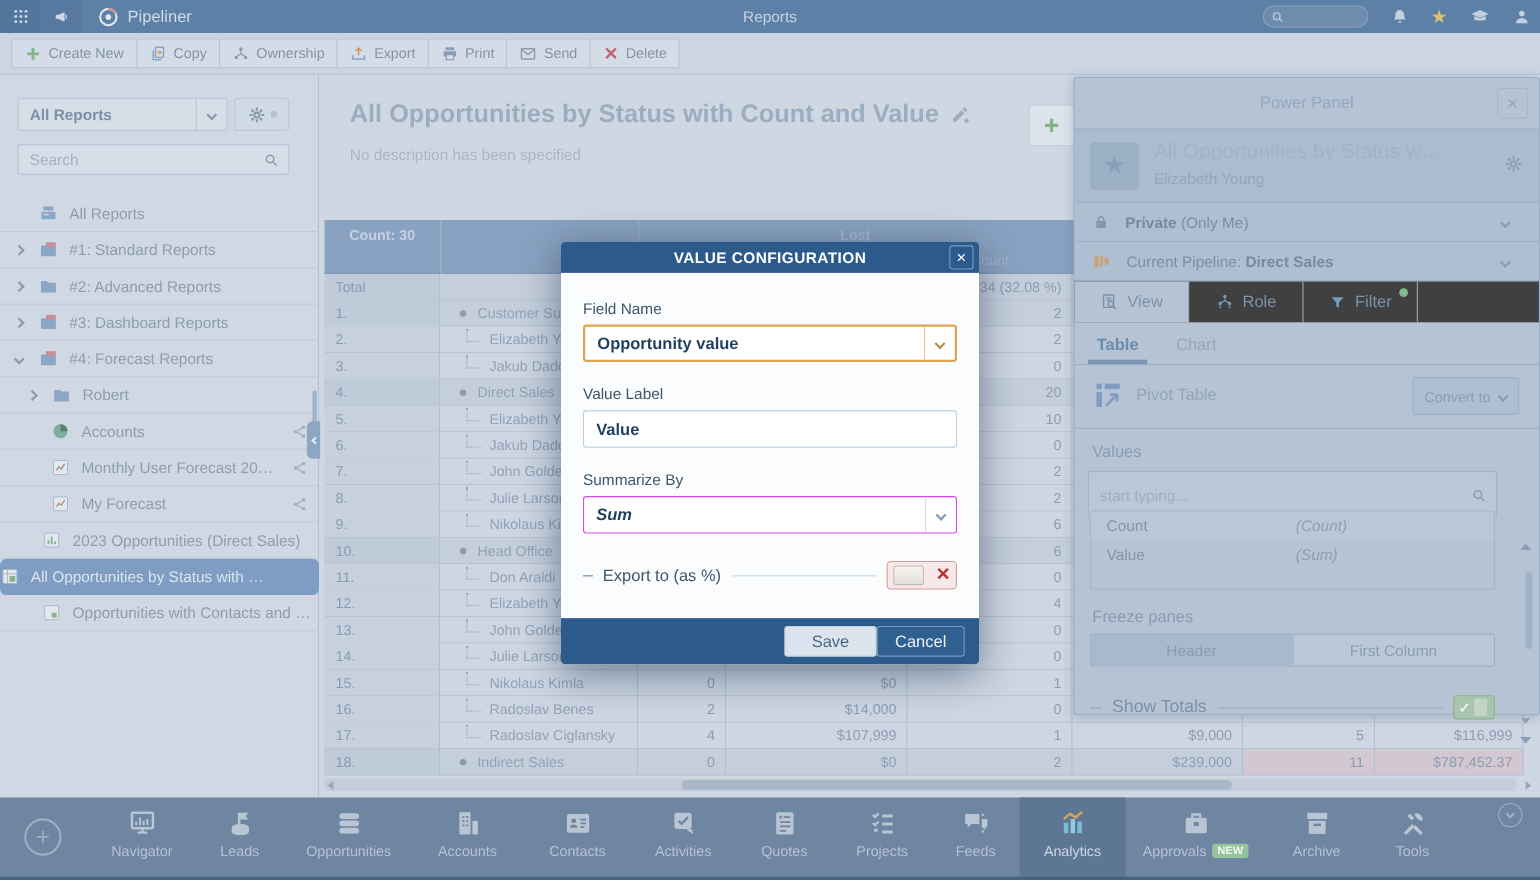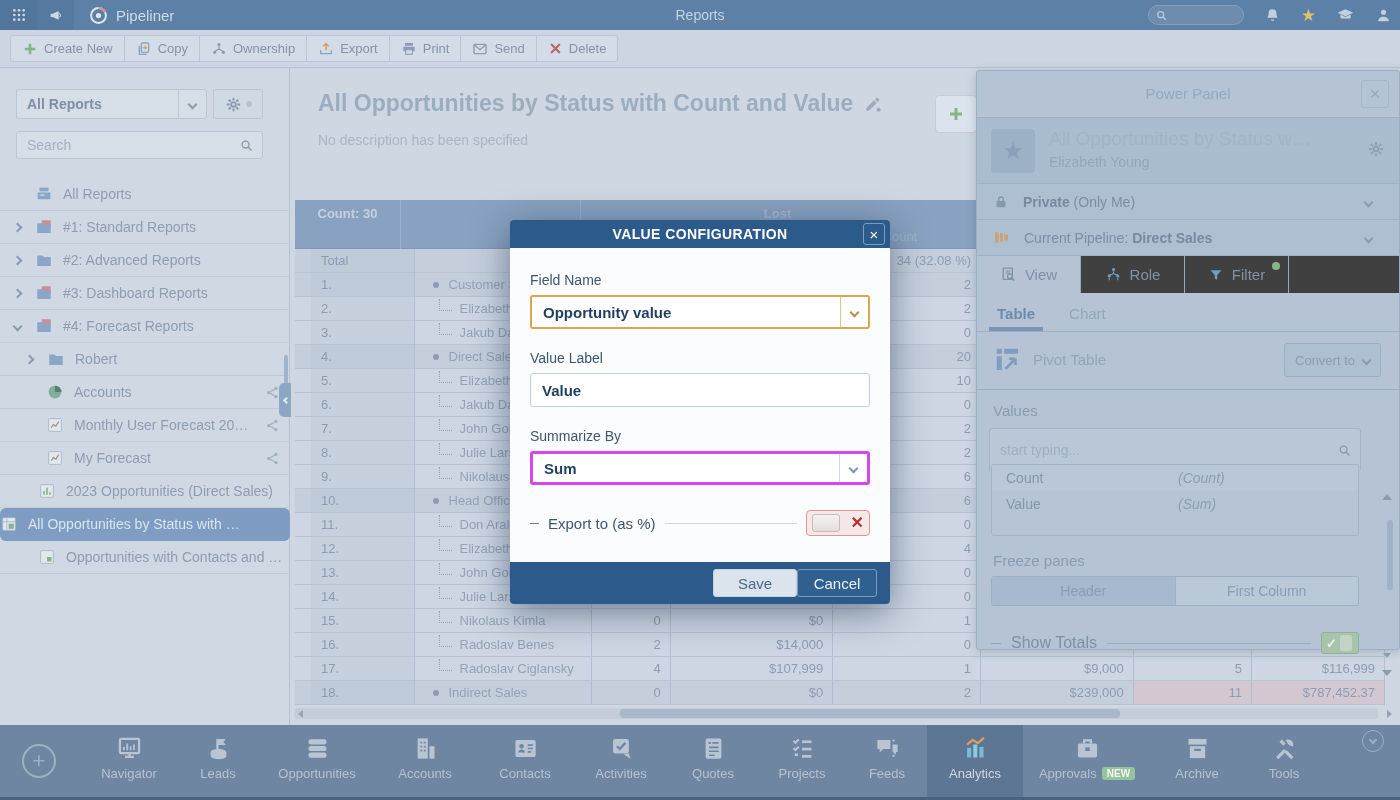--- a/index.html
+++ b/index.html
@@ -62,21 +62,21 @@
   .thead{position:relative;height:49px;background:#8aa2c1;border-bottom:1px solid #8198b5;}
   .thead span{position:absolute;display:block;}
   .th-corner{left:0;top:6px;width:105px;text-align:center;font-weight:bold;color:#c3d1e1;}
   .th-group{left:285px;top:6px;width:395px;text-align:center;font-weight:bold;color:#a6b9cf;}
   .th-sub{left:530px;top:29px;width:150px;text-align:center;color:#a0b4ca;}
   .th-v1{left:105px;top:0;width:1px;height:49px;background:#9cb0c8;}
   .th-v2{left:285px;top:0;width:1px;height:49px;background:#9cb0c8;}
   .trow{display:flex;height:24px;background:#cdd6e2;border-bottom:1px solid #b7c3d1;cursor:pointer;}
   .trow.group,.trow.total{background:#c5cfdc;}
   .cell{border-right:1px solid #b0bfcf;height:100%;display:flex;align-items:center;color:#8d9db1;overflow:hidden;white-space:nowrap;}
-  .c0{width:105px;padding-left:10px;background:#c7d1de;color:#8b9cb0;margin-left:16px;}
+  .c0{width:105px;padding-left:10px;background:#c7d1de;color:#8b9cb0;}
   .trow.group .c0,.trow.total .c0{background:#c0cbd9;}
   .c1{width:180px;padding-left:18px;color:#93a3b6;}
   .c2{width:80px;}.c3{width:165px;}.c4{width:150px;}.c5{width:155px;}.c6{width:120px;}.c7{width:135px;}
   .num{justify-content:flex-end;padding-right:9px;}
   .cell.pink{background:#d3c8d2;}
   .gdot{width:6px;height:6px;border-radius:50%;background:#8b9cb0;margin-right:10px;flex:none;}
   .tconn{width:13px;height:12px;border-left:1px dotted #97a7ba;border-bottom:1px dotted #97a7ba;margin:-8px 8px 0 6px;flex:none;}
 
   .hscroll{position:absolute;left:5px;top:640px;width:1083px;height:11px;background:#c3ccd8;border-radius:2px;}
   .hthumb{position:absolute;left:325px;top:1px;width:500px;height:9px;background:#a9b8c9;border-radius:4px;}
@@ -156,21 +156,21 @@
   .modal{position:absolute;left:510px;top:220px;width:380px;z-index:100;border-radius:4px;box-shadow:0 8px 36px rgba(15,35,65,.5);overflow:hidden;}
   .mo-head{height:28px;background:#2b5a8b;display:flex;align-items:center;position:relative;}
   .mo-title{flex:1;text-align:center;color:#fff;font-weight:bold;font-size:14px;letter-spacing:.4px;}
   .mo-x{position:absolute;right:5px;top:3px;width:22px;height:22px;border:1px solid #7b9cbd;border-radius:3px;color:#fff;font-size:15px;display:flex;align-items:center;justify-content:center;cursor:pointer;}
   .mo-body{background:#fafcfe;padding:24px 20px 20px 20px;}
   .mo-lbl{font-size:14px;color:#3f566c;margin-bottom:7px;}
   .mo-select{height:34px;border:2px solid #dca54f;border-radius:3px;background:#fff;display:flex;align-items:center;margin-bottom:21px;cursor:pointer;}
   .mo-select .val{flex:1;padding-left:11px;font-size:15px;font-weight:bold;color:#1e3f5f;}
   .mo-select .seg{width:28px;align-self:stretch;border-left:1px solid #e3c48d;display:flex;align-items:center;justify-content:center;}
   .mo-select .seg .chev{border-color:#b88f45;}
-  .mo-select.blue{border:3px solid #d946ef;margin-bottom:0;}
+  .mo-select.blue{border:1px solid #d946ef;margin-bottom:0;font-style:italic;}
   .mo-select.blue .seg{border-left:1px solid #ccdbe9;}
   .mo-select.blue .seg .chev{border-color:#7d9ab4;}
   .mo-input{width:100%;height:34px;border:1px solid #bcd1e4;border-radius:3px;background:#fff;font-size:15px;font-weight:bold;color:#1e3f5f;padding:0 11px;outline:none;margin-bottom:21px;font-family:"Liberation Sans",sans-serif;}
   .mo-compare{display:flex;align-items:center;gap:9px;margin-top:25px;margin-bottom:6px;}
   .mo-compare .dash{width:9px;border-top:1px solid #6b8097;}
   .mo-compare .t{font-size:15px;color:#3f566c;white-space:nowrap;}
   .mo-compare .line{flex:1;border-top:1px solid #c9d7e4;}
   .mo-ctl{width:64px;height:26px;background:#f6e8e8;border:1px solid #d89898;border-radius:4px;display:flex;align-items:center;justify-content:space-between;padding:0 5px;cursor:pointer;}
   .mo-ctl .tg{width:28px;height:18px;background:linear-gradient(#f5f3f1,#e2dedb);border:1px solid #c6bcb8;border-radius:3px;}
   .mo-ctl .rx{color:#b43333;font-weight:bold;font-size:16px;line-height:1;}

